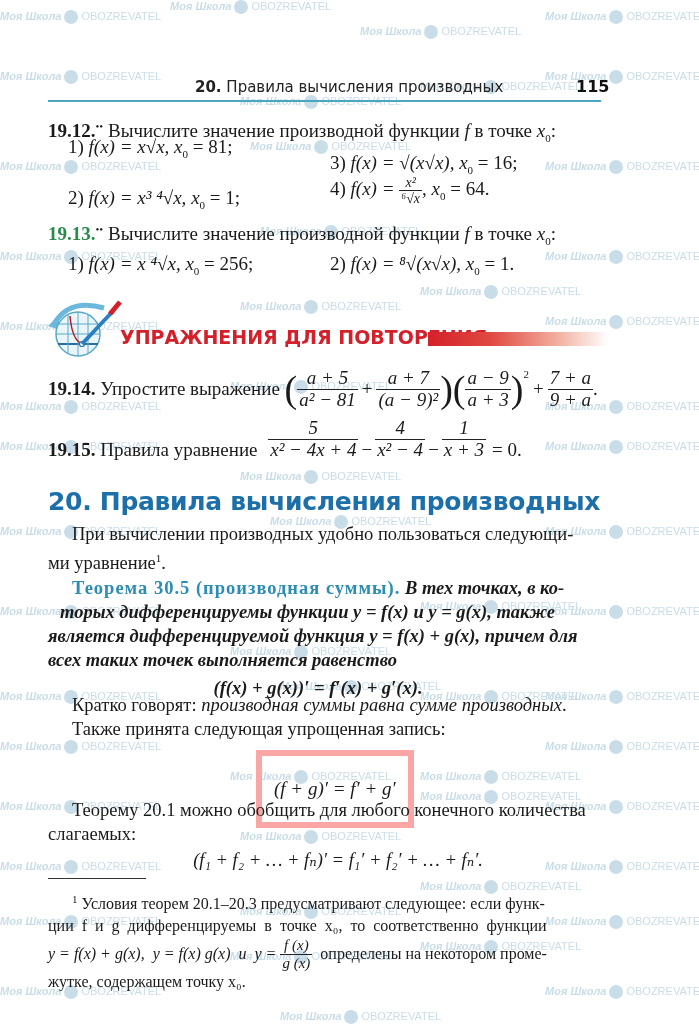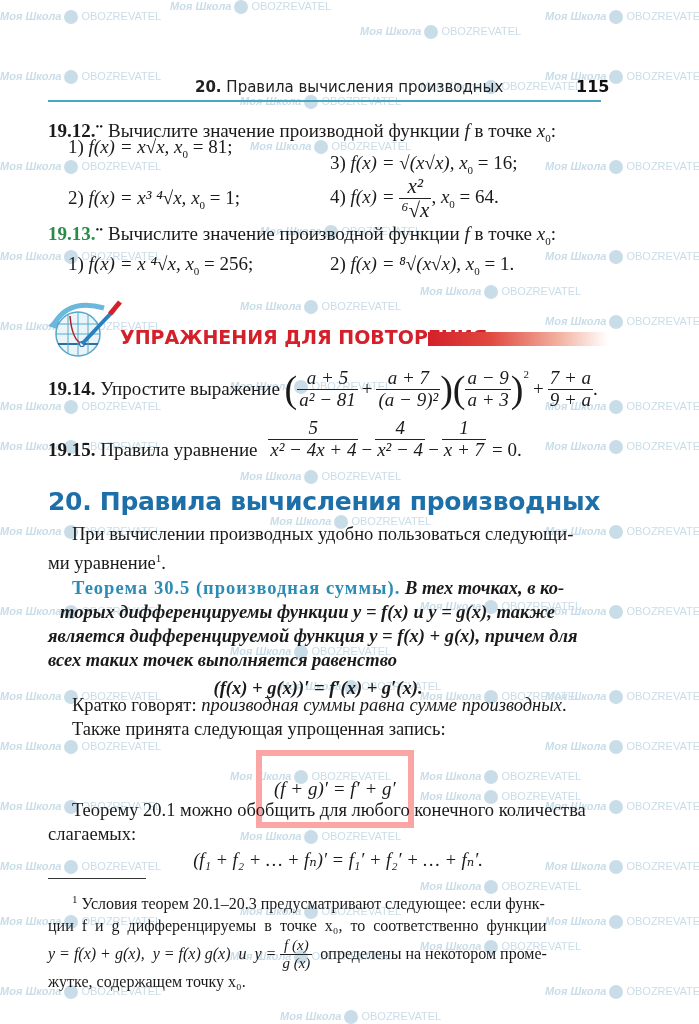--- a/index.html
+++ b/index.html
@@ -115,21 +115,21 @@
   <span class="m">f(x) = √(x√x),</span>
   <span class="m">x</span><span class="sub">0</span><span> = 16;</span>
 </div>
 <div class="abs prob" style="left:68px; top:187px;">
   <span>2)</span>
   <span class="m">f(x) = x³ ⁴√x,</span>
   <span class="m">x</span><span class="sub">0</span><span> = 1;</span>
 </div>
 <div class="abs prob" style="left:330px; top:175px;">
   <span>4)</span>
-  <span class="m">f(x) = </span><span class="frac" style="font-size:21px;"><span class="n">x²</span><span class="d">⁶√x</span></span>,
+  <span class="m">f(x) = </span><span class="frac" style="font-size:14px;"><span class="n">x²</span><span class="d">⁶√x</span></span>,
   <span class="m">x</span><span class="sub">0</span><span> = 64.</span>
 </div>
 
 <div class="abs prob" style="left:48px; top:223px;">
   <span class="num green">19.13.</span><span class="sup">••</span><span> Вычислите значение производной функции </span><span class="m">f</span><span> в точке </span><span class="m">x</span><span class="sub">0</span><span>:</span>
 </div>
 <div class="abs prob" style="left:68px; top:253px;">
   <span>1)</span>
   <span class="m">f(x) = x ⁴√x,</span>
   <span class="m">x</span><span class="sub">0</span><span> = 256;</span>
@@ -197,21 +197,21 @@
       <span class="d">x² − 4x + 4</span>
     </span>
   <span style="margin:0 3px;">−</span>
   <span class="frac">
       <span class="n">4</span>
       <span class="d">x² − 4</span>
     </span>
   <span style="margin:0 3px;">−</span>
   <span class="frac">
       <span class="n">1</span>
-      <span class="d">x + 7</span>
+      <span class="d">x + 3</span>
     </span>
   <span style="margin-left:6px;">= 0.</span>
 </div>
 
 <div class="abs section-title" style="left:48px; top:487px;">20. Правила вычисления производных</div>
 
 <div class="abs body" style="left:48px; top:522px; width:553px;">
   <div style="text-indent:24px; white-space:nowrap;">При вычислении производных удобно пользоваться следующи-</div>
   <div><span>ми уравнение</span><span class="sup">1</span><span>.</span></div>
 </div>

